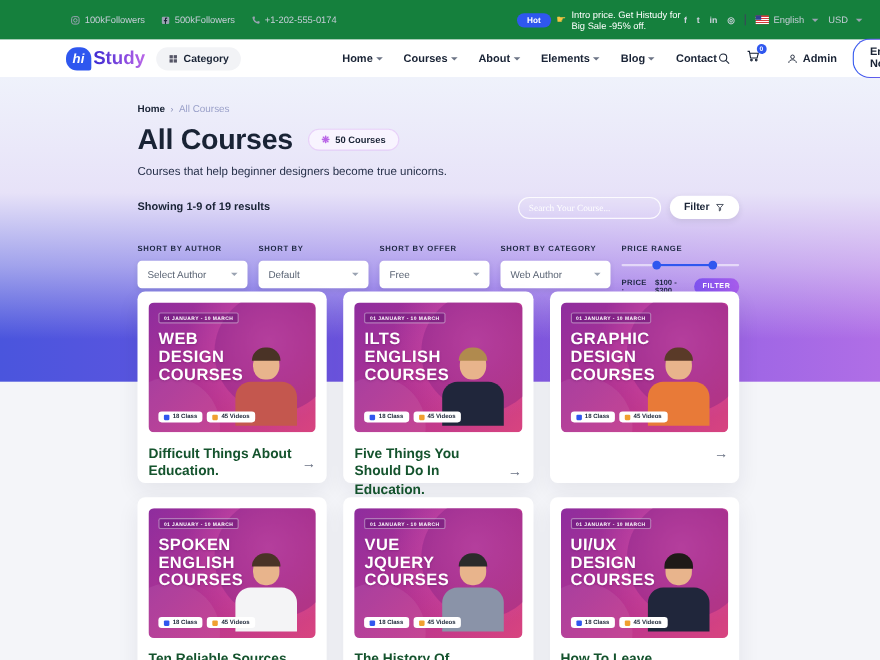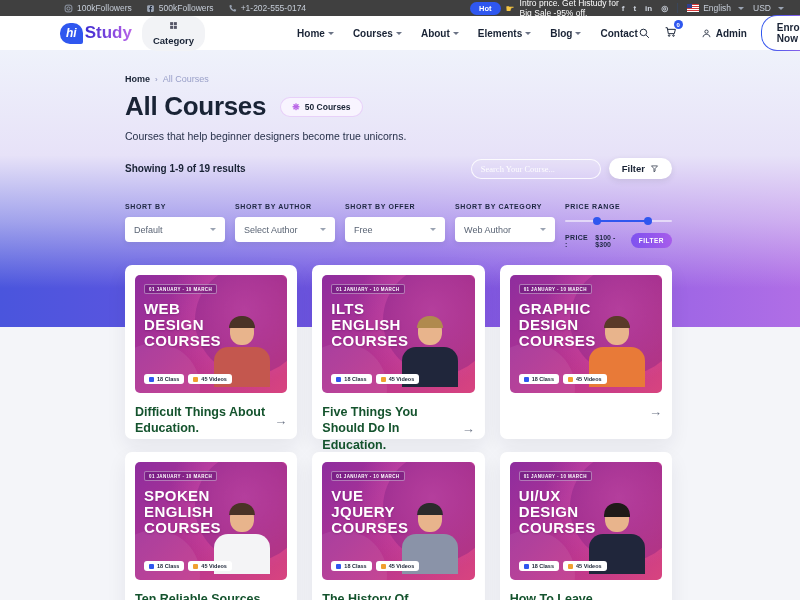--- a/index.html
+++ b/index.html
@@ -1,40 +1,40 @@
 <!DOCTYPE html>
 <html><head>
 <meta charset="utf-8">
 <style>
   * { margin:0; padding:0; box-sizing:border-box; }
   html,body { width:800px; height:600px; overflow:hidden; font-family:"Liberation Sans", sans-serif; background:#f4f5f9; }
   .page { position:relative; width:800px; height:600px; }
 
   
-  .topbar { height:16px; background:#404040; color:#c6cdd8; display:flex; align-items:center; padding:0 16px; font-size:8.5px; }
+  .topbar { height:36px; background:#15803d; color:#c6cdd8; display:flex; align-items:center; padding:0 16px; font-size:8.5px; }
   .topbar .grp { display:flex; align-items:center; gap:4px; margin-right:14px; white-space:nowrap; }
   .topbar svg { width:9px; height:9px; fill:#9aa3b2; }
   .tb-left { display:flex; align-items:center; margin-left:48px; }
   .tb-mid { display:flex; align-items:center; gap:5px; margin-left:150px; }
   .hot-pill { background:#2f57ef; color:#fff; font-size:7.5px; font-weight:bold; padding:2px 9px; border-radius:9px; }
   .hand { color:#f5c542; font-size:10px; }
   .announce { color:#ffffff; font-size:8.5px; }
   .tb-right { display:flex; align-items:center; gap:9px; margin-left:auto; }
   .tb-right .soc { color:#cdd3dd; font-size:8px; font-weight:bold; font-style:normal; }
   .tb-div { width:1px; height:10px; background:#3a465a; }
   .flag { width:12px; height:8px; position:relative; background:repeating-linear-gradient(180deg,#d63a3a 0 1px,#fff 1px 2px); display:inline-block; }
   .flag span { position:absolute; left:0; top:0; width:5px; height:4px; background:#31408f; }
   .caret { display:inline-block; width:0; height:0; border-left:3px solid transparent; border-right:3px solid transparent; border-top:3px solid #9aa3b2; margin-left:3px; }
 
   
   .nav { height:34px; background:#fff; display:flex; align-items:center; padding:0 16px 0 60px; position:relative; z-index:10; }
   .logo { display:flex; align-items:center; gap:2px; }
   .logo-blob { background:#2f57ef; color:#fff; font-style:italic; font-weight:bold; font-size:12px; padding:3px 6px 4px; border-radius:10px 10px 2px 10px; }
   .logo-text { font-size:17px; font-weight:800; background:linear-gradient(90deg,#3b2bd1 0%,#8a4be0 60%,#b966e7 100%); -webkit-background-clip:text; background-clip:text; color:transparent; }
-  .cat-btn { display:flex; align-items:center; gap:5px; background:#f2f3f6; border-radius:15px; padding:5px 11px; font-size:9.5px; font-weight:bold; color:#192335; margin-left:10px;flex-direction:column; }
+  .cat-btn { display:flex; align-items:center; gap:5px; background:#f2f3f6; border-radius:15px; padding:5px 11px; font-size:9.5px; font-weight:bold; color:#192335; margin-left:10px; }
   .cat-btn svg { width:9px; height:9px; fill:#556; }
   .menu { display:flex; align-items:center; gap:19px; margin-left:92px; }
   .menu-item { font-size:10px; font-weight:bold; color:#192335; display:flex; align-items:center; }
   .menu-item .caret { border-top-color:#6b7385; margin-left:3px; }
   .nav-icons { display:flex; align-items:center; gap:13px; margin-left:auto; }
   .nav-icons svg { width:13px; height:13px; stroke:#192335; fill:none; stroke-width:1.8; }
   .cart-wrap { position:relative; }
   .cart-badge { position:absolute; top:-4px; right:-6px; background:#2f57ef; color:#fff; font-size:6px; width:9px; height:9px; border-radius:50%; display:flex; align-items:center; justify-content:center; font-weight:bold; }
   .nav-div { width:1px; height:16px; background:#e6e8ee; margin:0 12px; }
   .admin { display:flex; align-items:center; gap:4px; font-size:10px; font-weight:bold; color:#192335; }
@@ -251,30 +251,30 @@
           <span>Filter</span>
           <svg viewBox="0 0 24 24">
               <path d="M4 5h16l-6.5 7.5V19l-3 1.8v-8.3z"></path>
             </svg>
         </div>
       </div>
     </div>
 
     <div class="filter-row">
       <div class="fgroup">
+        <div class="flabel">SHORT BY AUTHOR</div>
+        <div class="fselect">
+          <span>Select Author</span>
+            <span class="caret"></span>
+        </div>
+      </div>
+      <div class="fgroup">
         <div class="flabel">SHORT BY</div>
         <div class="fselect">
           <span>Default</span>
-            <span class="caret"></span>
-        </div>
-      </div>
-      <div class="fgroup">
-        <div class="flabel">SHORT BY AUTHOR</div>
-        <div class="fselect">
-          <span>Select Author</span>
             <span class="caret"></span>
         </div>
       </div>
       <div class="fgroup">
         <div class="flabel">SHORT BY OFFER</div>
         <div class="fselect">
           <span>Free</span>
             <span class="caret"></span>
         </div>
       </div>

